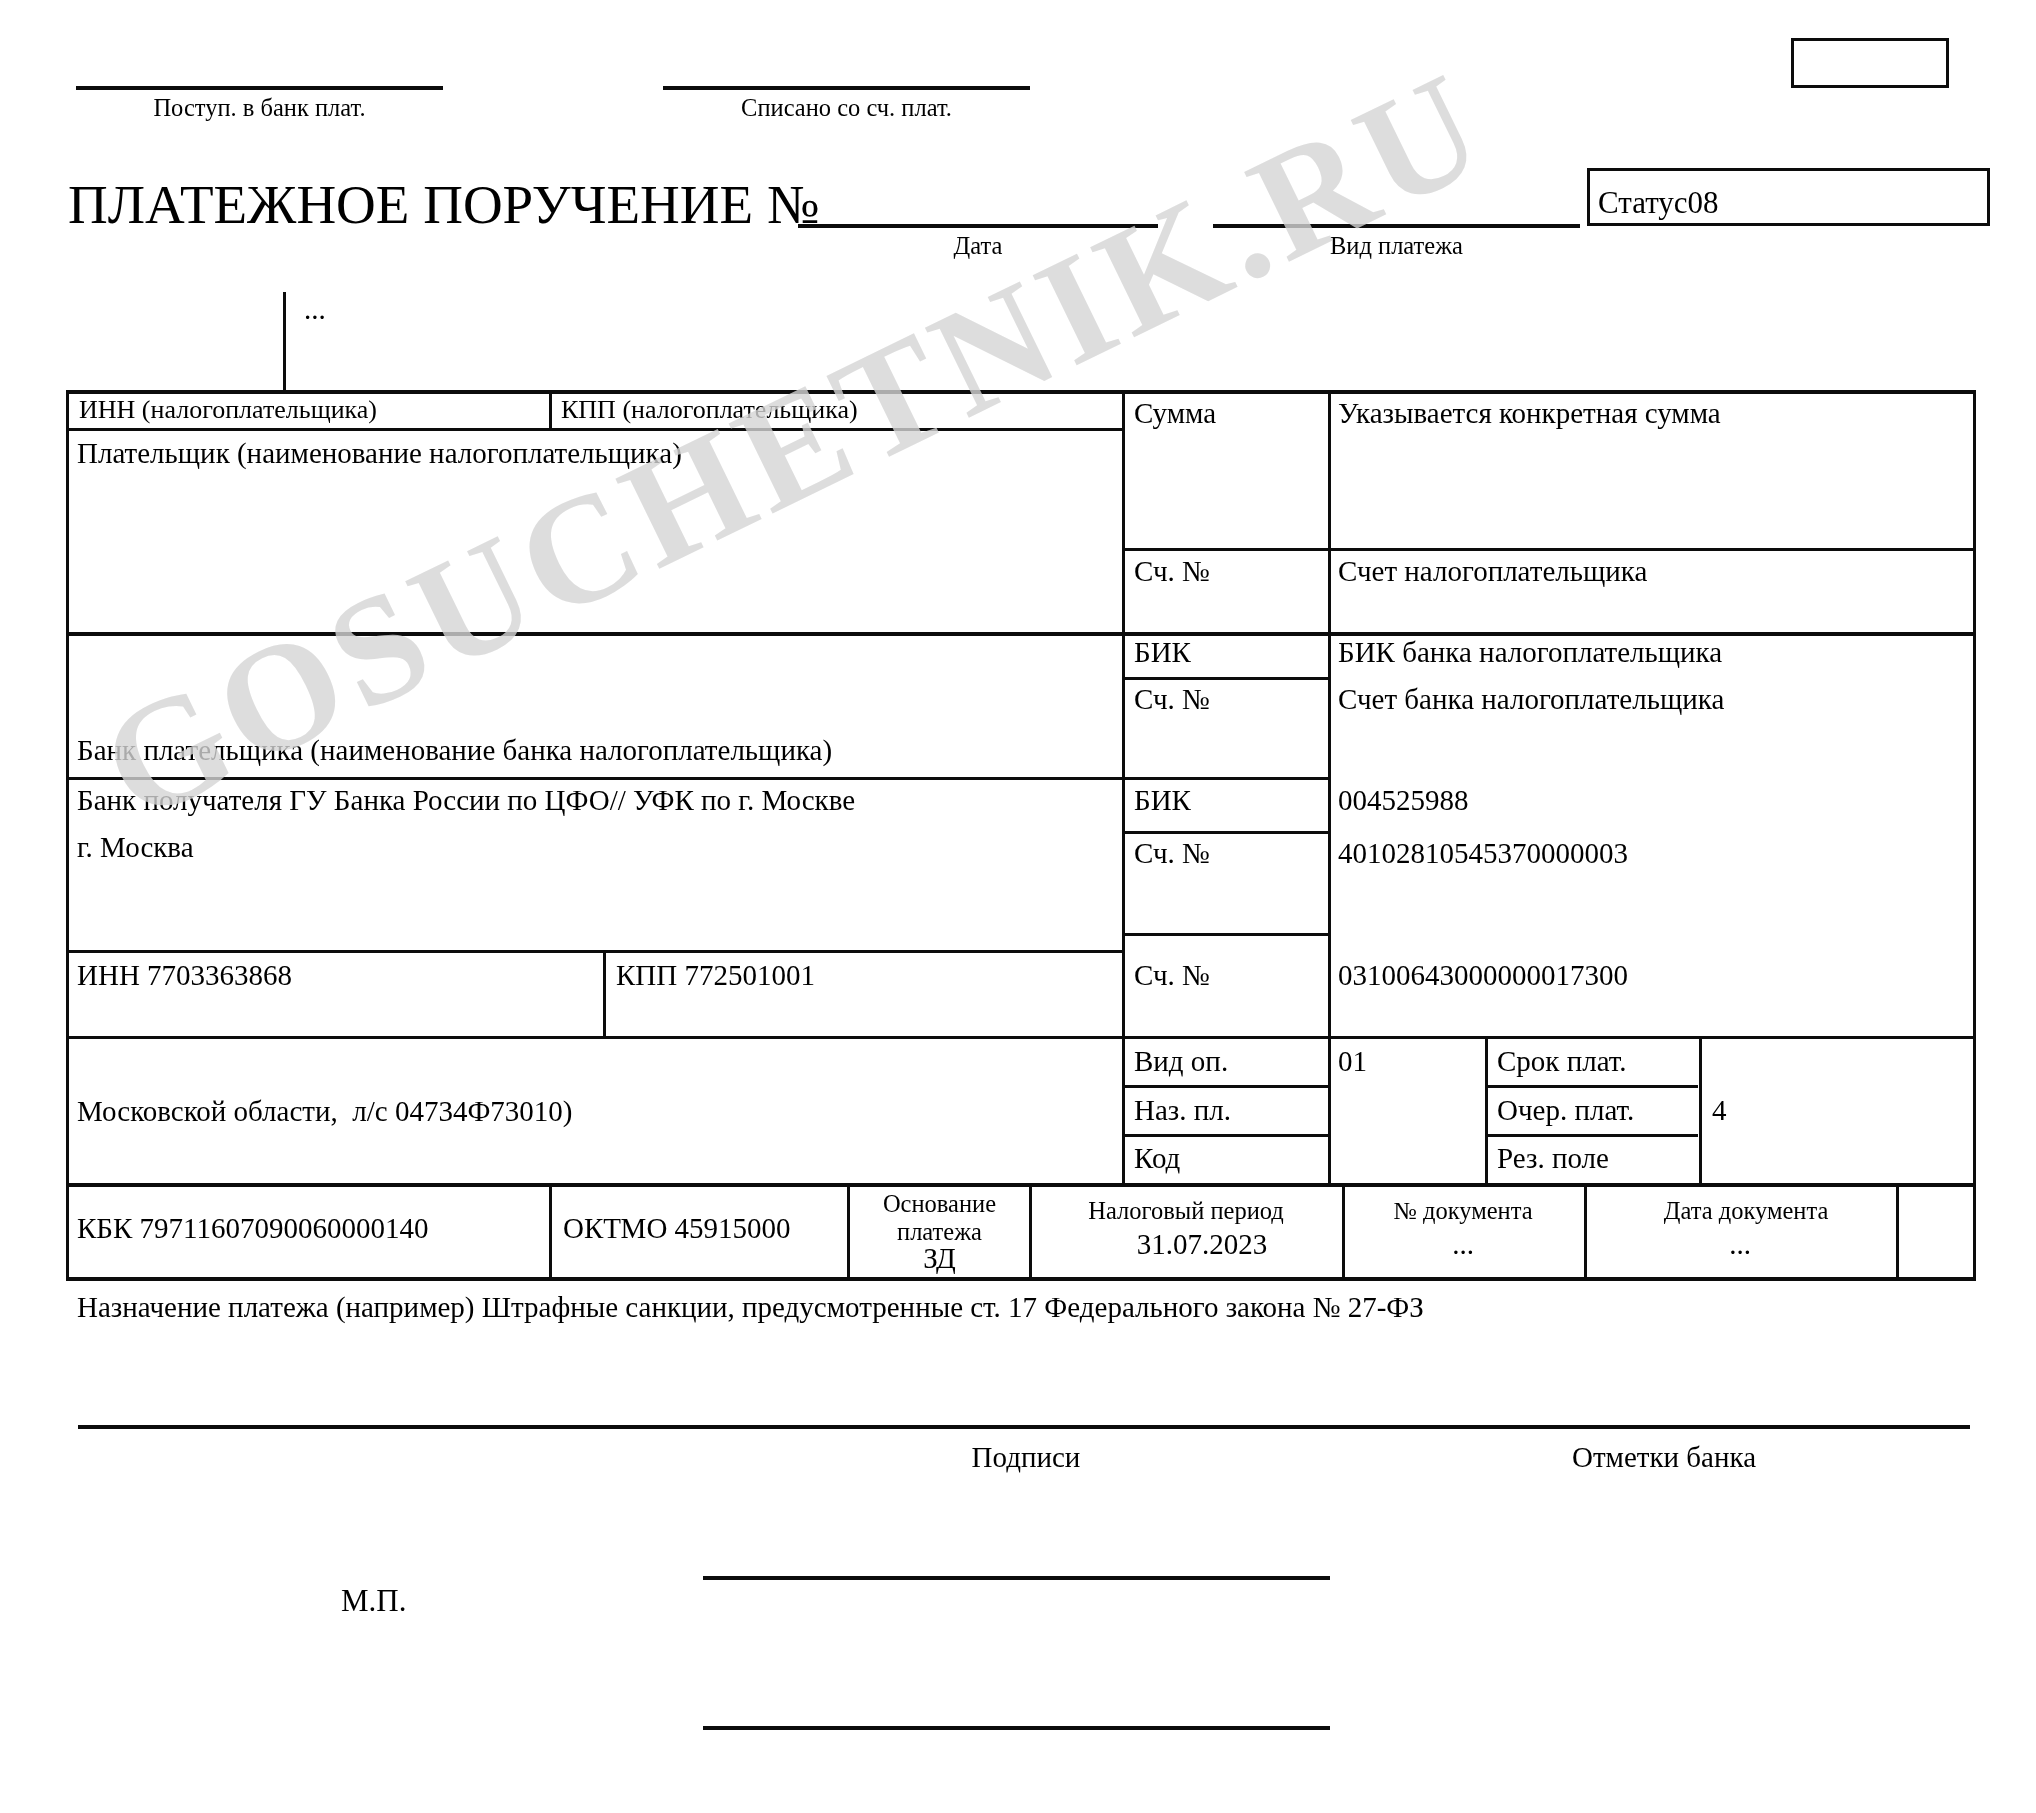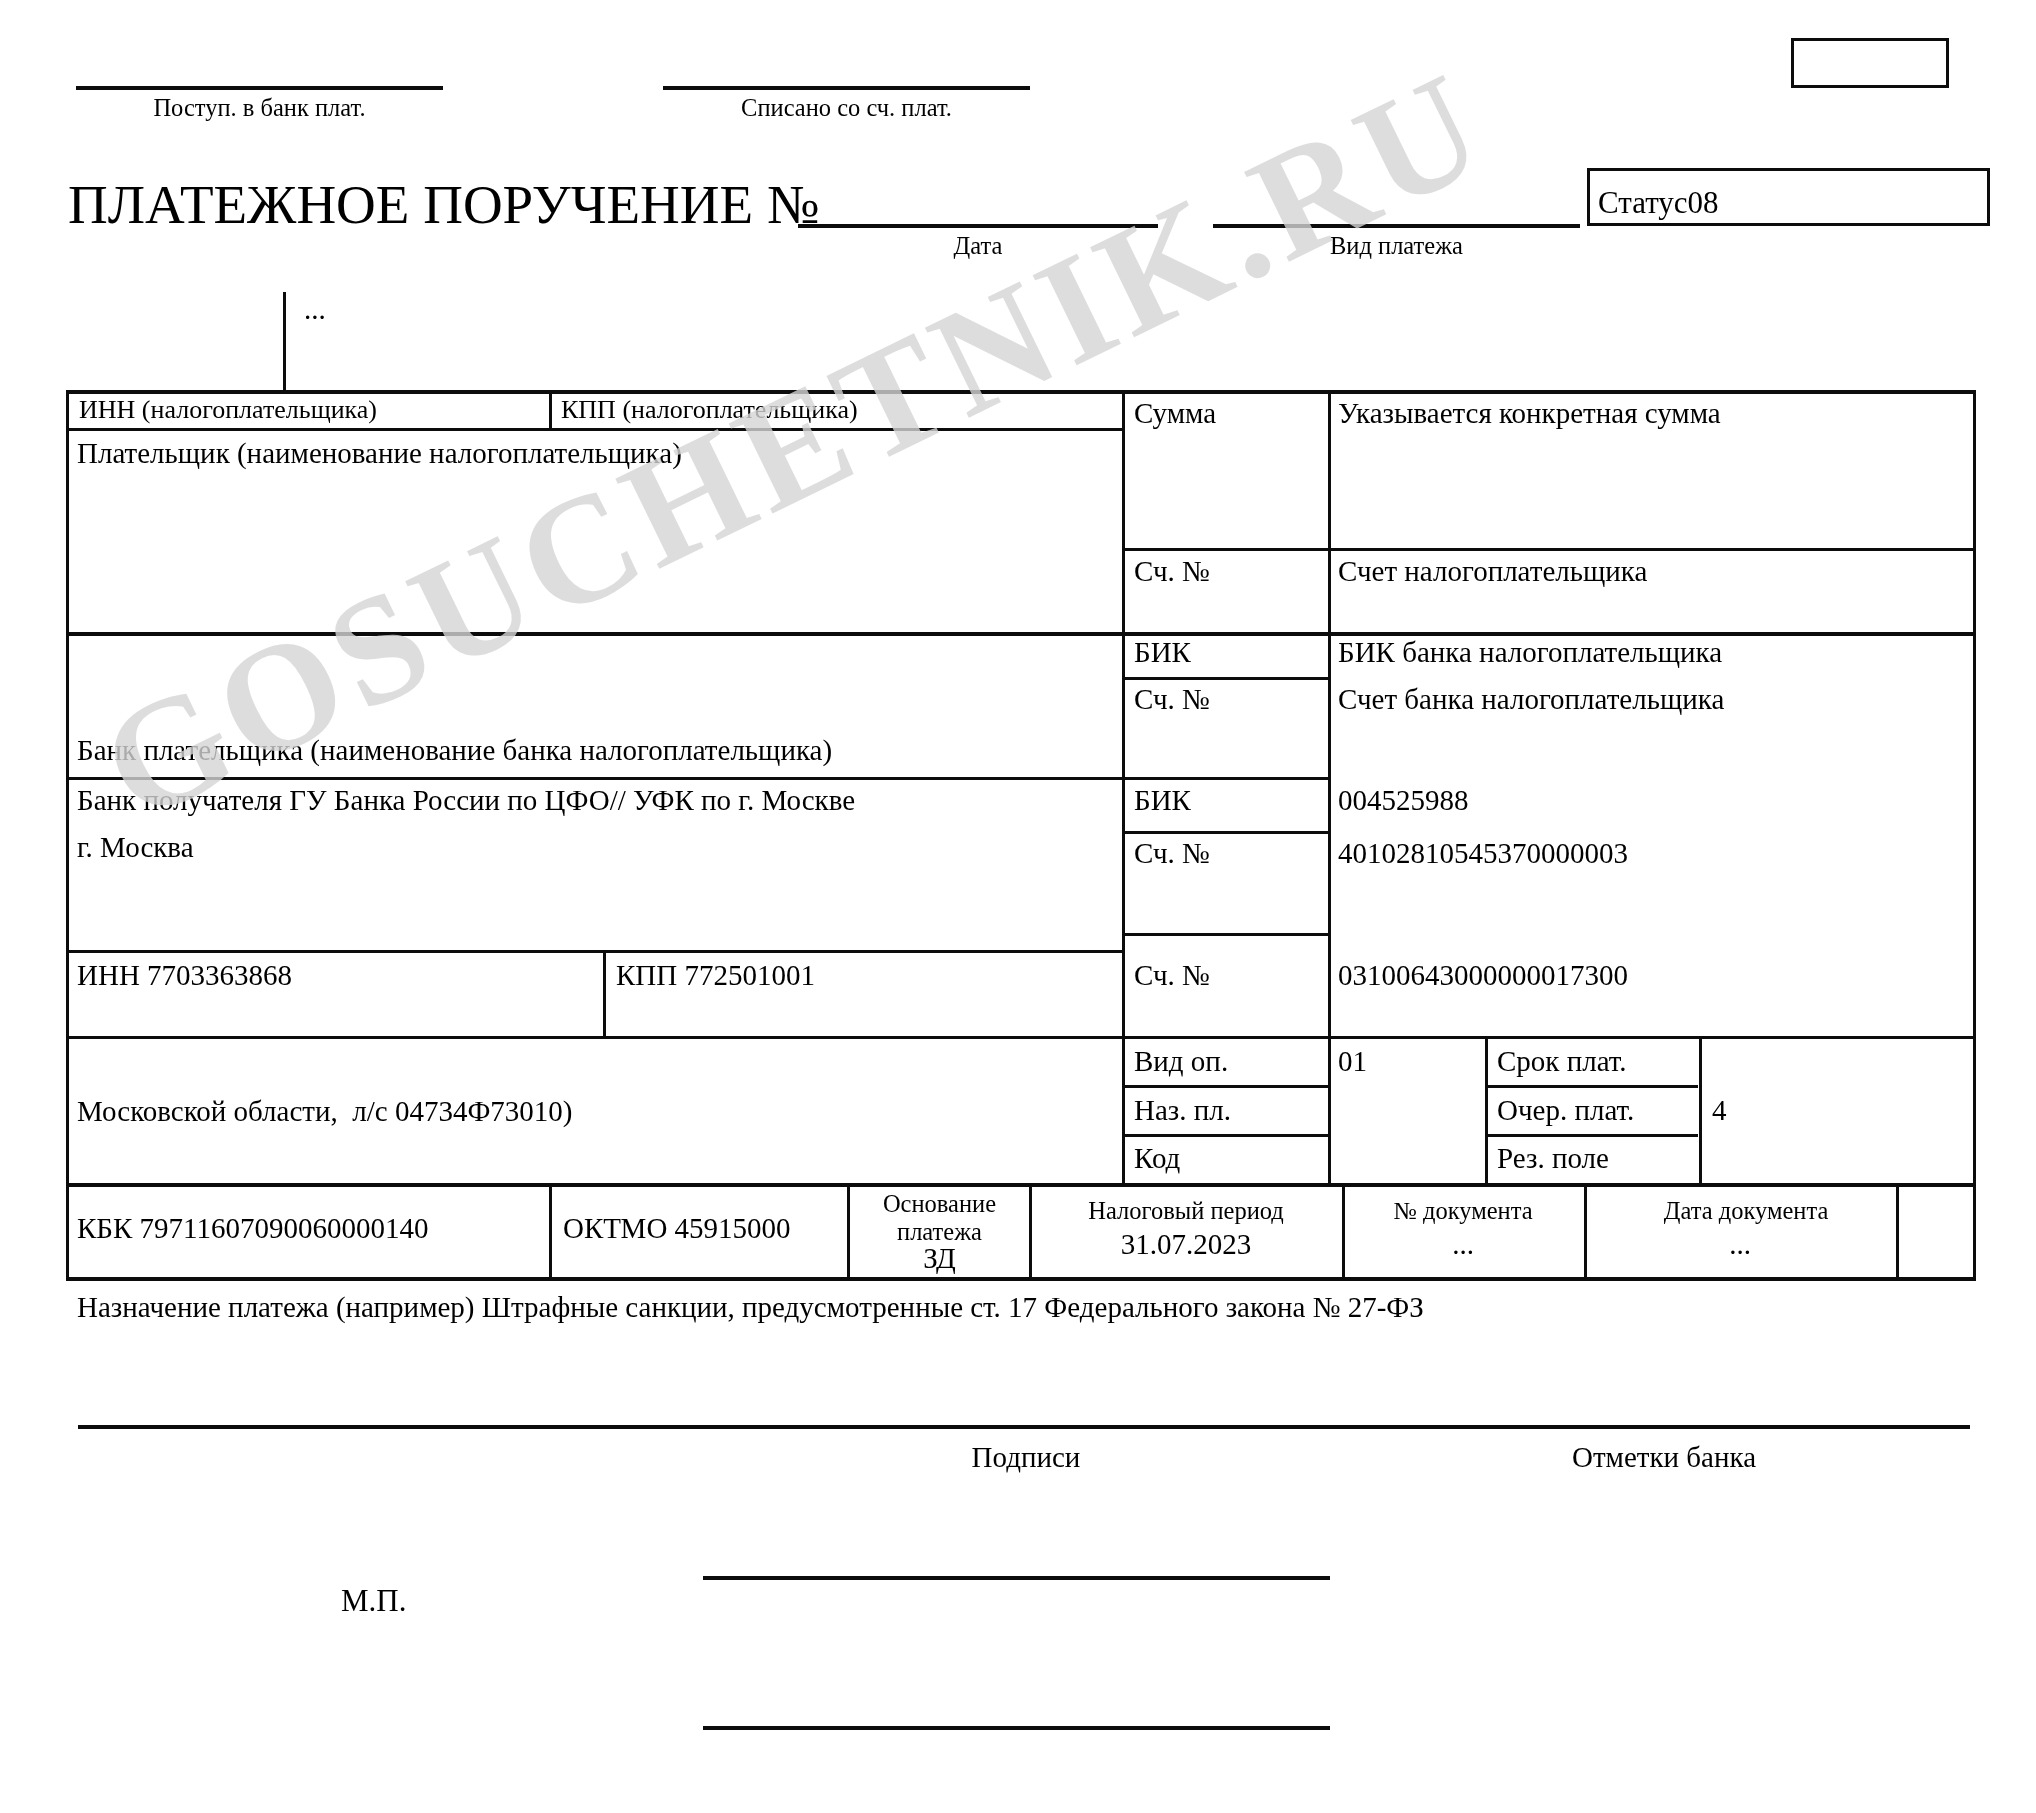--- a/index.html
+++ b/index.html
@@ -149,21 +149,21 @@
   <div class="t f33" style="left:1134px;top:1142px;">Код</div>
   <div class="t f33" style="left:1497px;top:1142px;">Рез. поле</div>
 
   <div class="t f33" style="left:77px;top:1212px;">КБК 79711607090060000140</div>
   <div class="t f33" style="left:563px;top:1212px;">ОКТМО 45915000</div>
 
   <div class="t small-cap ctr" style="left:852px;top:1190px;width:175px;white-space:normal;">Основание платежа</div>
   <div class="t f33 ctr" style="left:852px;top:1242px;width:175px;">ЗД</div>
 
   <div class="t small-cap ctr" style="left:1029px;top:1197px;width:314px;">Налоговый период</div>
-  <div class="t f33 ctr" style="left:1029px;top:1228px;width:314px;">31.07.2023</div>
+  <div class="t f33 ctr" style="left:1029px;top:1228px;width:314px;padding-left:16px;">31.07.2023</div>
 
   <div class="t small-cap ctr" style="left:1342px;top:1197px;width:242px;">№ документа</div>
   <div class="t f33 ctr" style="left:1342px;top:1228px;width:242px;">...</div>
 
   <div class="t small-cap ctr" style="left:1584px;top:1197px;width:312px;margin-left:6px;">Дата документа</div>
   <div class="t f33 ctr" style="left:1584px;top:1228px;width:312px;">...</div>
 
   <div class="t f33" style="left:77px;top:1291px;">Назначение платежа (например) Штрафные санкции, предусмотренные ст. 17 Федерального закона № 27-ФЗ</div>
 
   <div class="hl4" style="left:78px;top:1425px;width:1892px;"></div>

